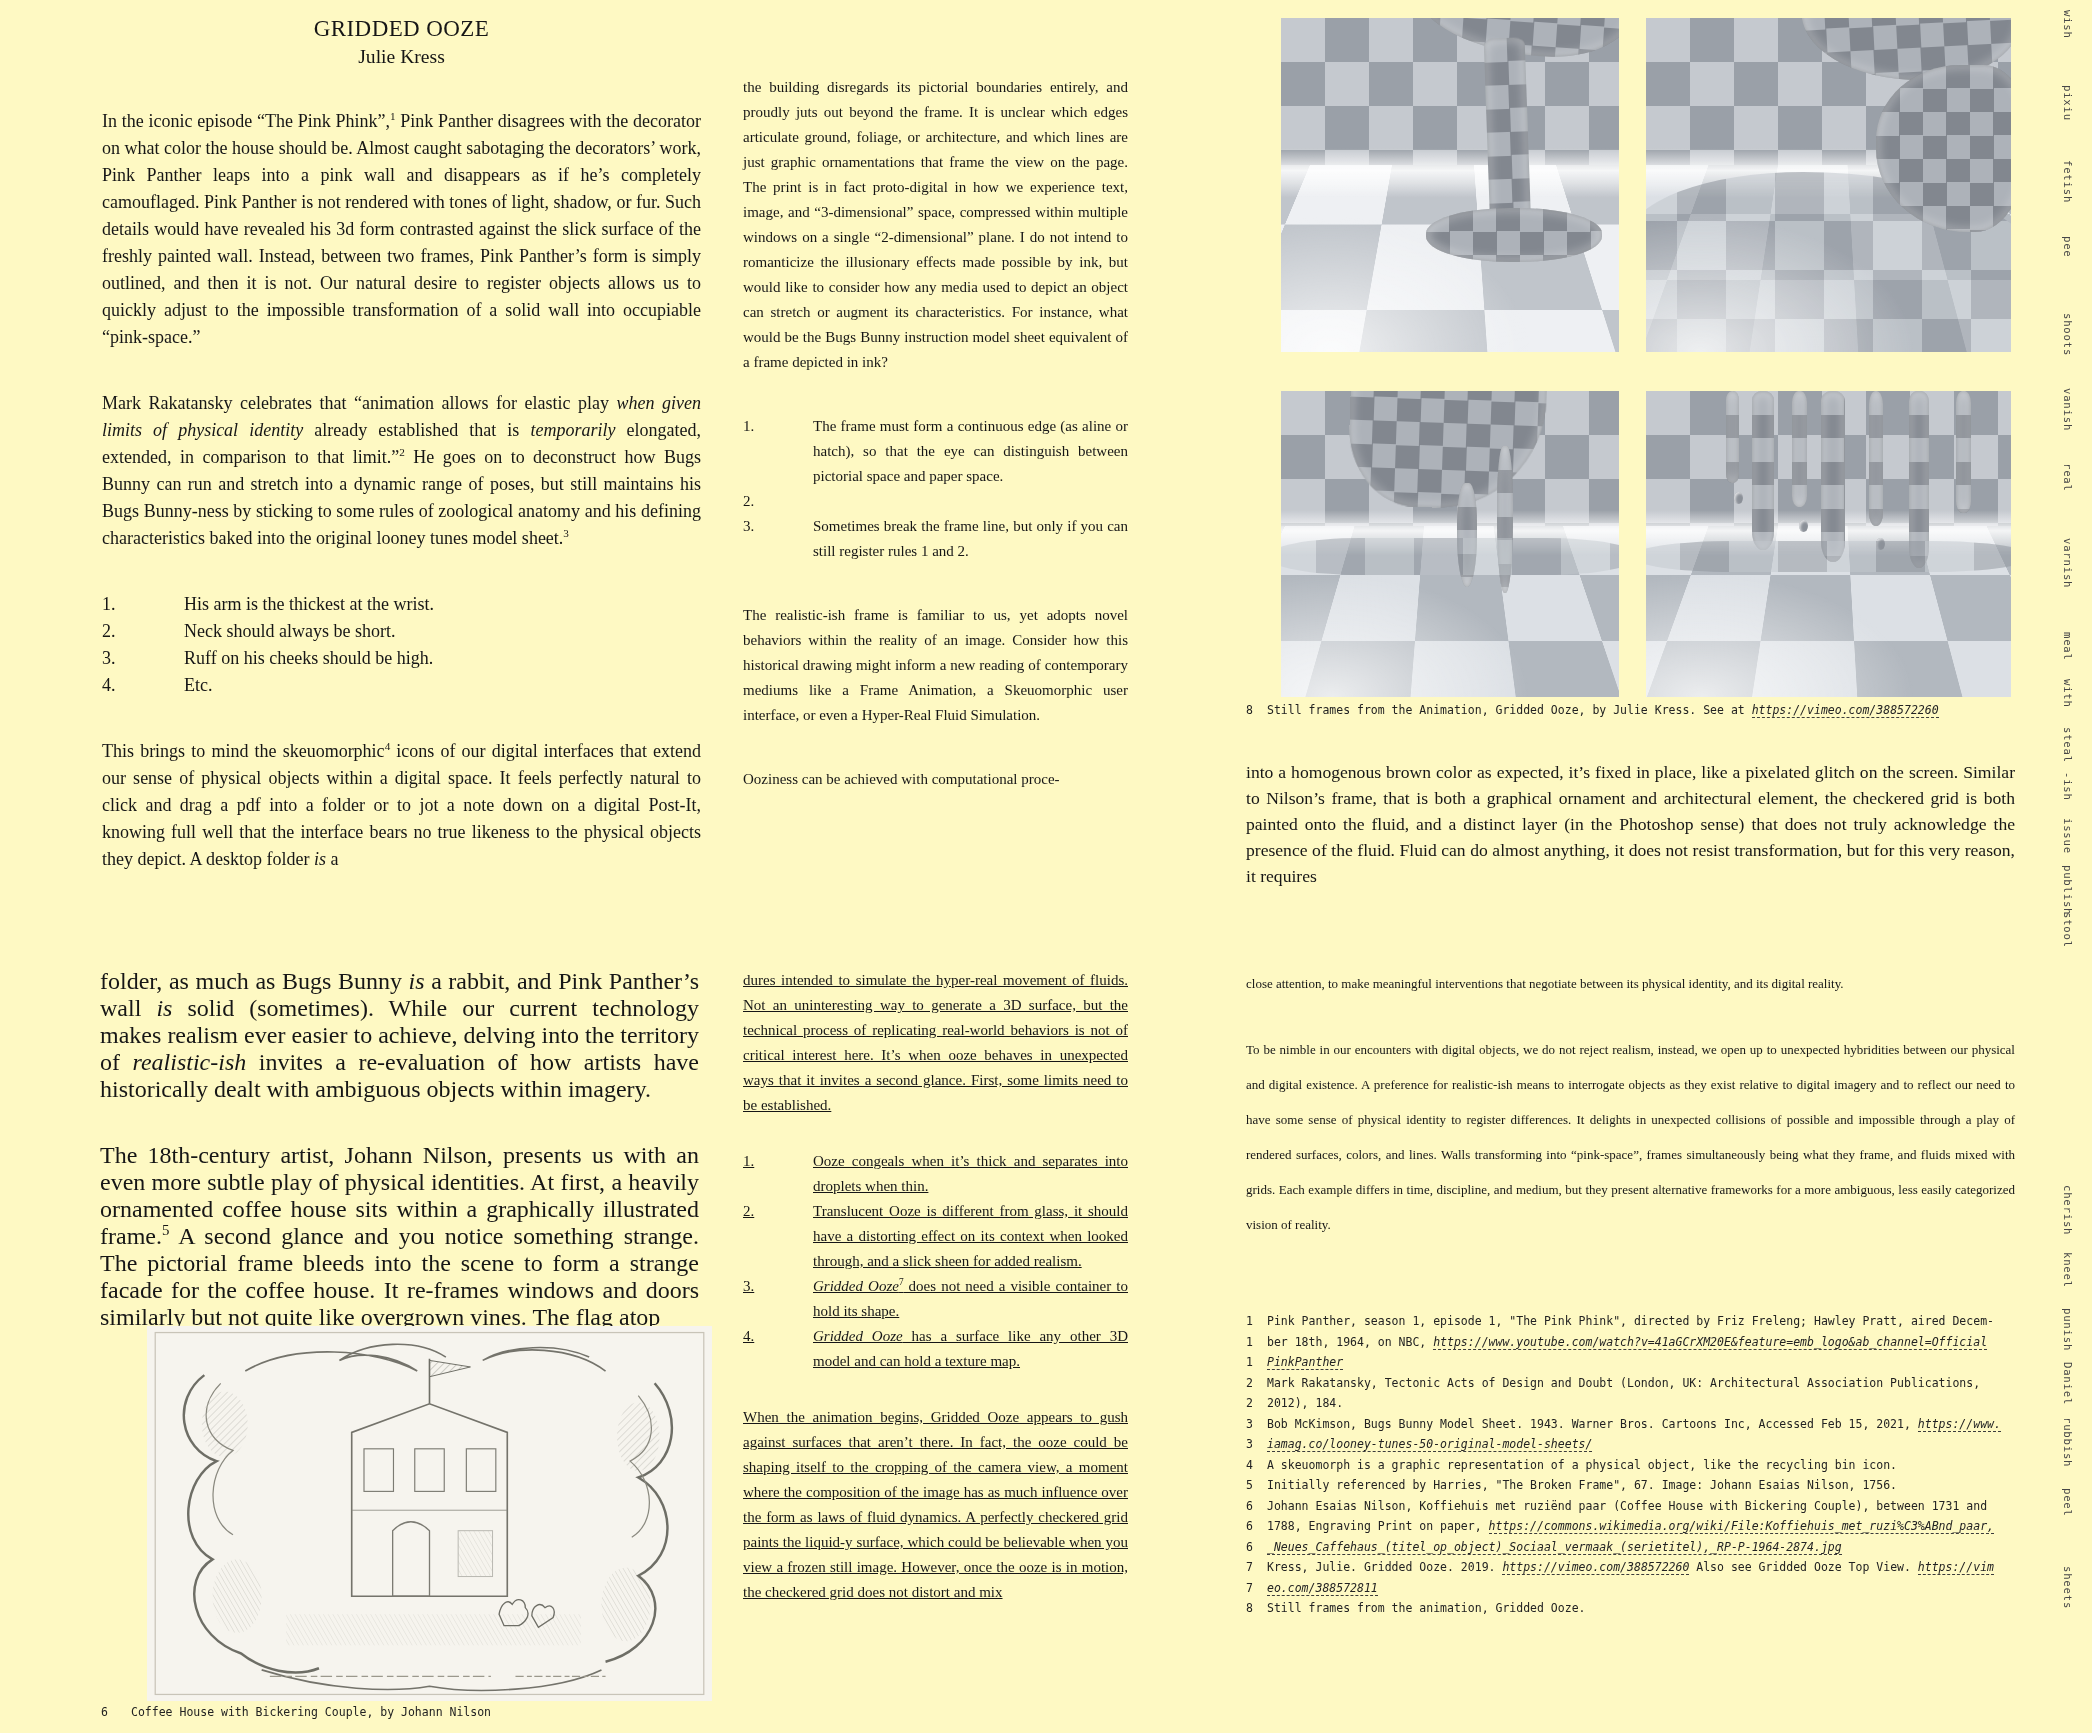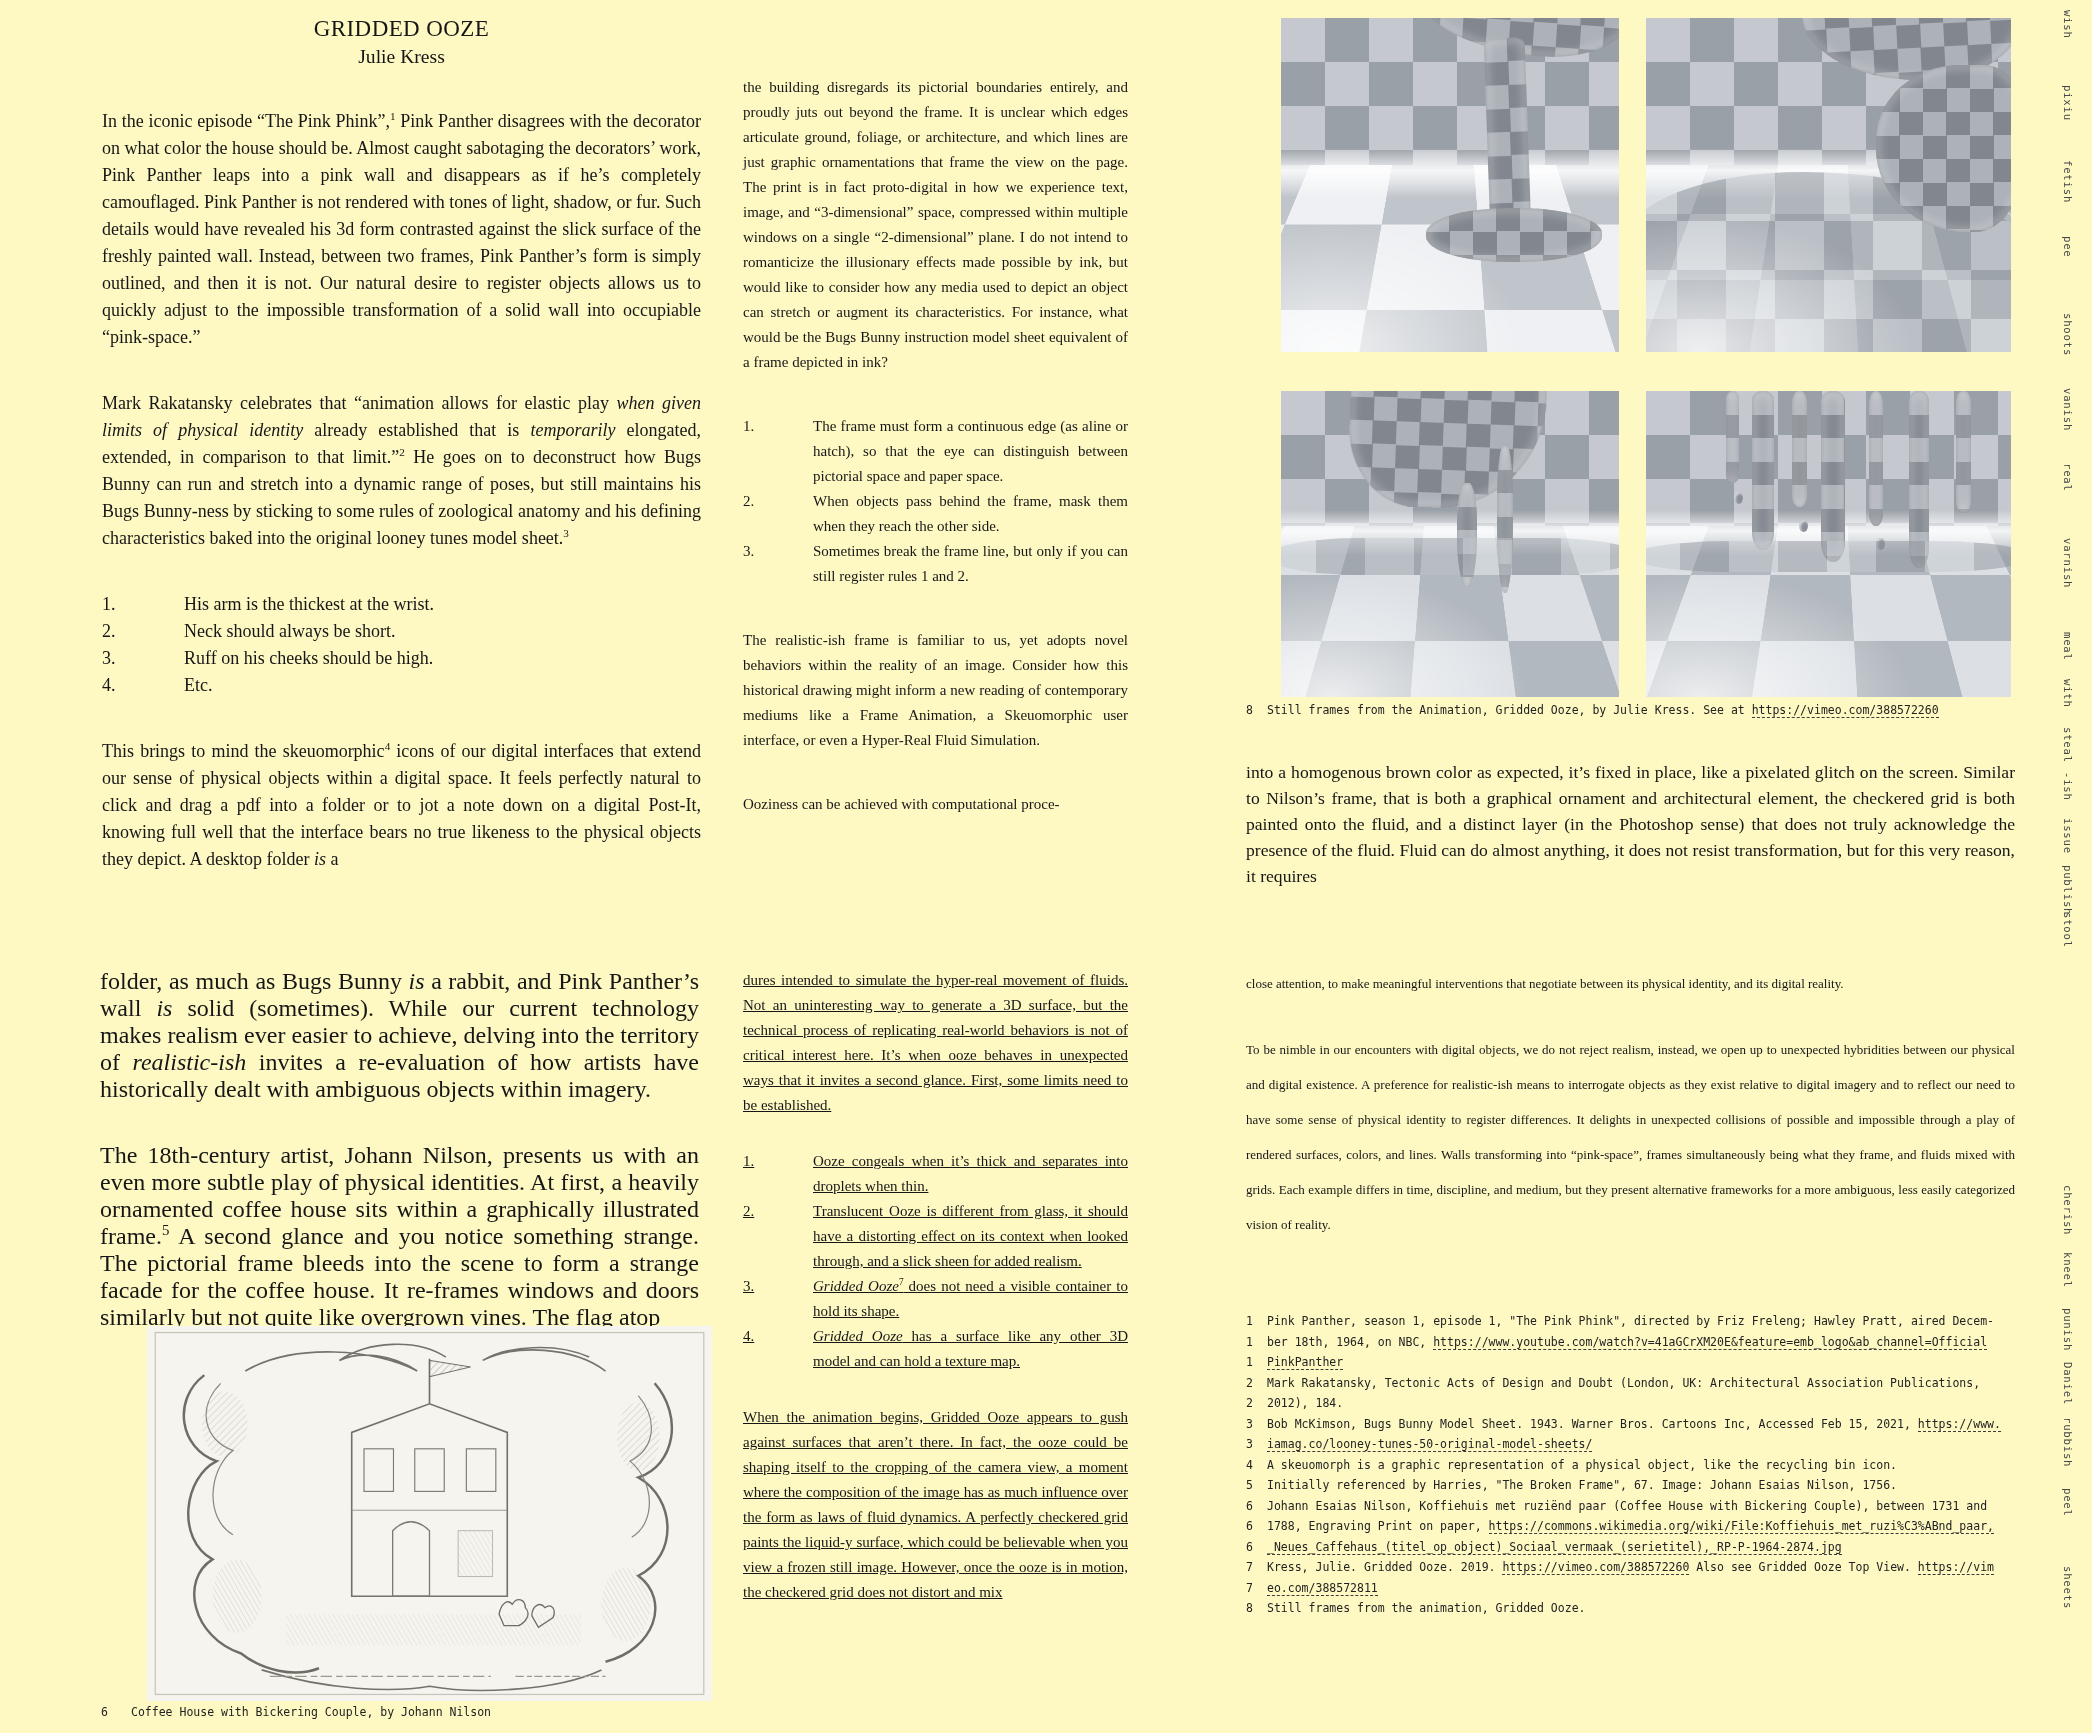--- a/index.html
+++ b/index.html
@@ -32,21 +32,21 @@
   
   .mono{font-family:"DejaVu Sans Mono",monospace;color:#222;}
   .cap-row{position:absolute;display:flex;white-space:nowrap;font-size:11.5px;line-height:16.4px;}
   #img-caption{left:1246px;top:702px;width:818px;}
   #img-caption .cap-n{width:21px;}
   #eng-caption{left:101px;top:1704px;width:622px;}
   #eng-caption .cap-n{width:30px;}
   #footnotes{position:absolute;left:1246px;top:1311px;width:827px;font-size:11.5px;line-height:20.5px;}
   .fn-row{display:flex;white-space:nowrap;}
   .fn-n{flex:0 0 21px;}
-  .u{border-bottom:1.2px dashed #3c3c3c;}
+  .u{border-bottom:1.2px dashed #3c3c3c;font-style:italic;}
   
   .frame{position:absolute;overflow:hidden;background:#cfd3d8;}
   .wall{position:absolute;left:0;right:0;top:0;height:46%;
         background:repeating-conic-gradient(#9aa0a8 0% 25%,#c5c9cf 0% 50%);background-size:88px 88px;}
   .floor{position:absolute;left:-40%;right:-40%;top:44%;height:130%;
         background:repeating-conic-gradient(#b2b8bf 0% 25%,#dce0e5 0% 50%);background-size:139px 139px;
         transform:perspective(426px) rotateX(52deg);transform-origin:50% 0;}
   .f1 .floor{background:repeating-conic-gradient(#c0c5cb 0% 25%,#eef0f3 0% 50%);background-size:164px 164px;}
   .haze{position:absolute;left:0;right:0;top:39%;height:15%;
         background:linear-gradient(to bottom,rgba(255,255,255,0),rgba(255,255,255,.85) 45%,rgba(255,255,255,.5) 70%,rgba(255,255,255,0));}
@@ -150,21 +150,20 @@
 
   <div id="col2a" class="col">
     <p class="body">the building disregards its pictorial boundaries entirely, and proudly juts out beyond the frame. It is unclear which edges articulate ground, foliage, or architecture, and which lines are just graphic ornamentations that frame the view on the page. The print is in fact proto-digital in how we experience text, image, and “3-dimensional” space, compressed within multiple windows on a single “2-dimensional” plane. I do not intend to romanticize the illusionary effects made possible by ink, but would like to consider how any media used to depict an object can stretch or augment its characteristics. For instance, what would be the Bugs Bunny instruction model sheet equivalent of a frame depicted in ink?</p>
     <div class="list">
       <div class="li">
         <span class="li-n">1.</span>
         <span class="li-t">The frame must form a continuous edge (as aline or hatch), so that the eye can distinguish between pictorial space and paper space.</span>
       </div>
       <div class="li">
         <span class="li-n">2.</span>
-        <span class="li-t">When objects pass behind the frame, mask them when they reach the other side.</span>
       </div>
       <div class="li">
         <span class="li-n">3.</span>
         <span class="li-t">Sometimes break the frame line, but only if you can still register rules 1 and 2.</span>
       </div>
     </div>
     <p class="body">The realistic-ish frame is familiar to us, yet adopts novel behaviors within the reality of an image. Consider how this historical drawing might inform a new reading of contemporary mediums like a Frame Animation, a Skeuomorphic user interface, or even a Hyper-Real Fluid Simulation.</p>
     <p class="body">Ooziness can be achieved with computational proce-</p>
   </div>
 

